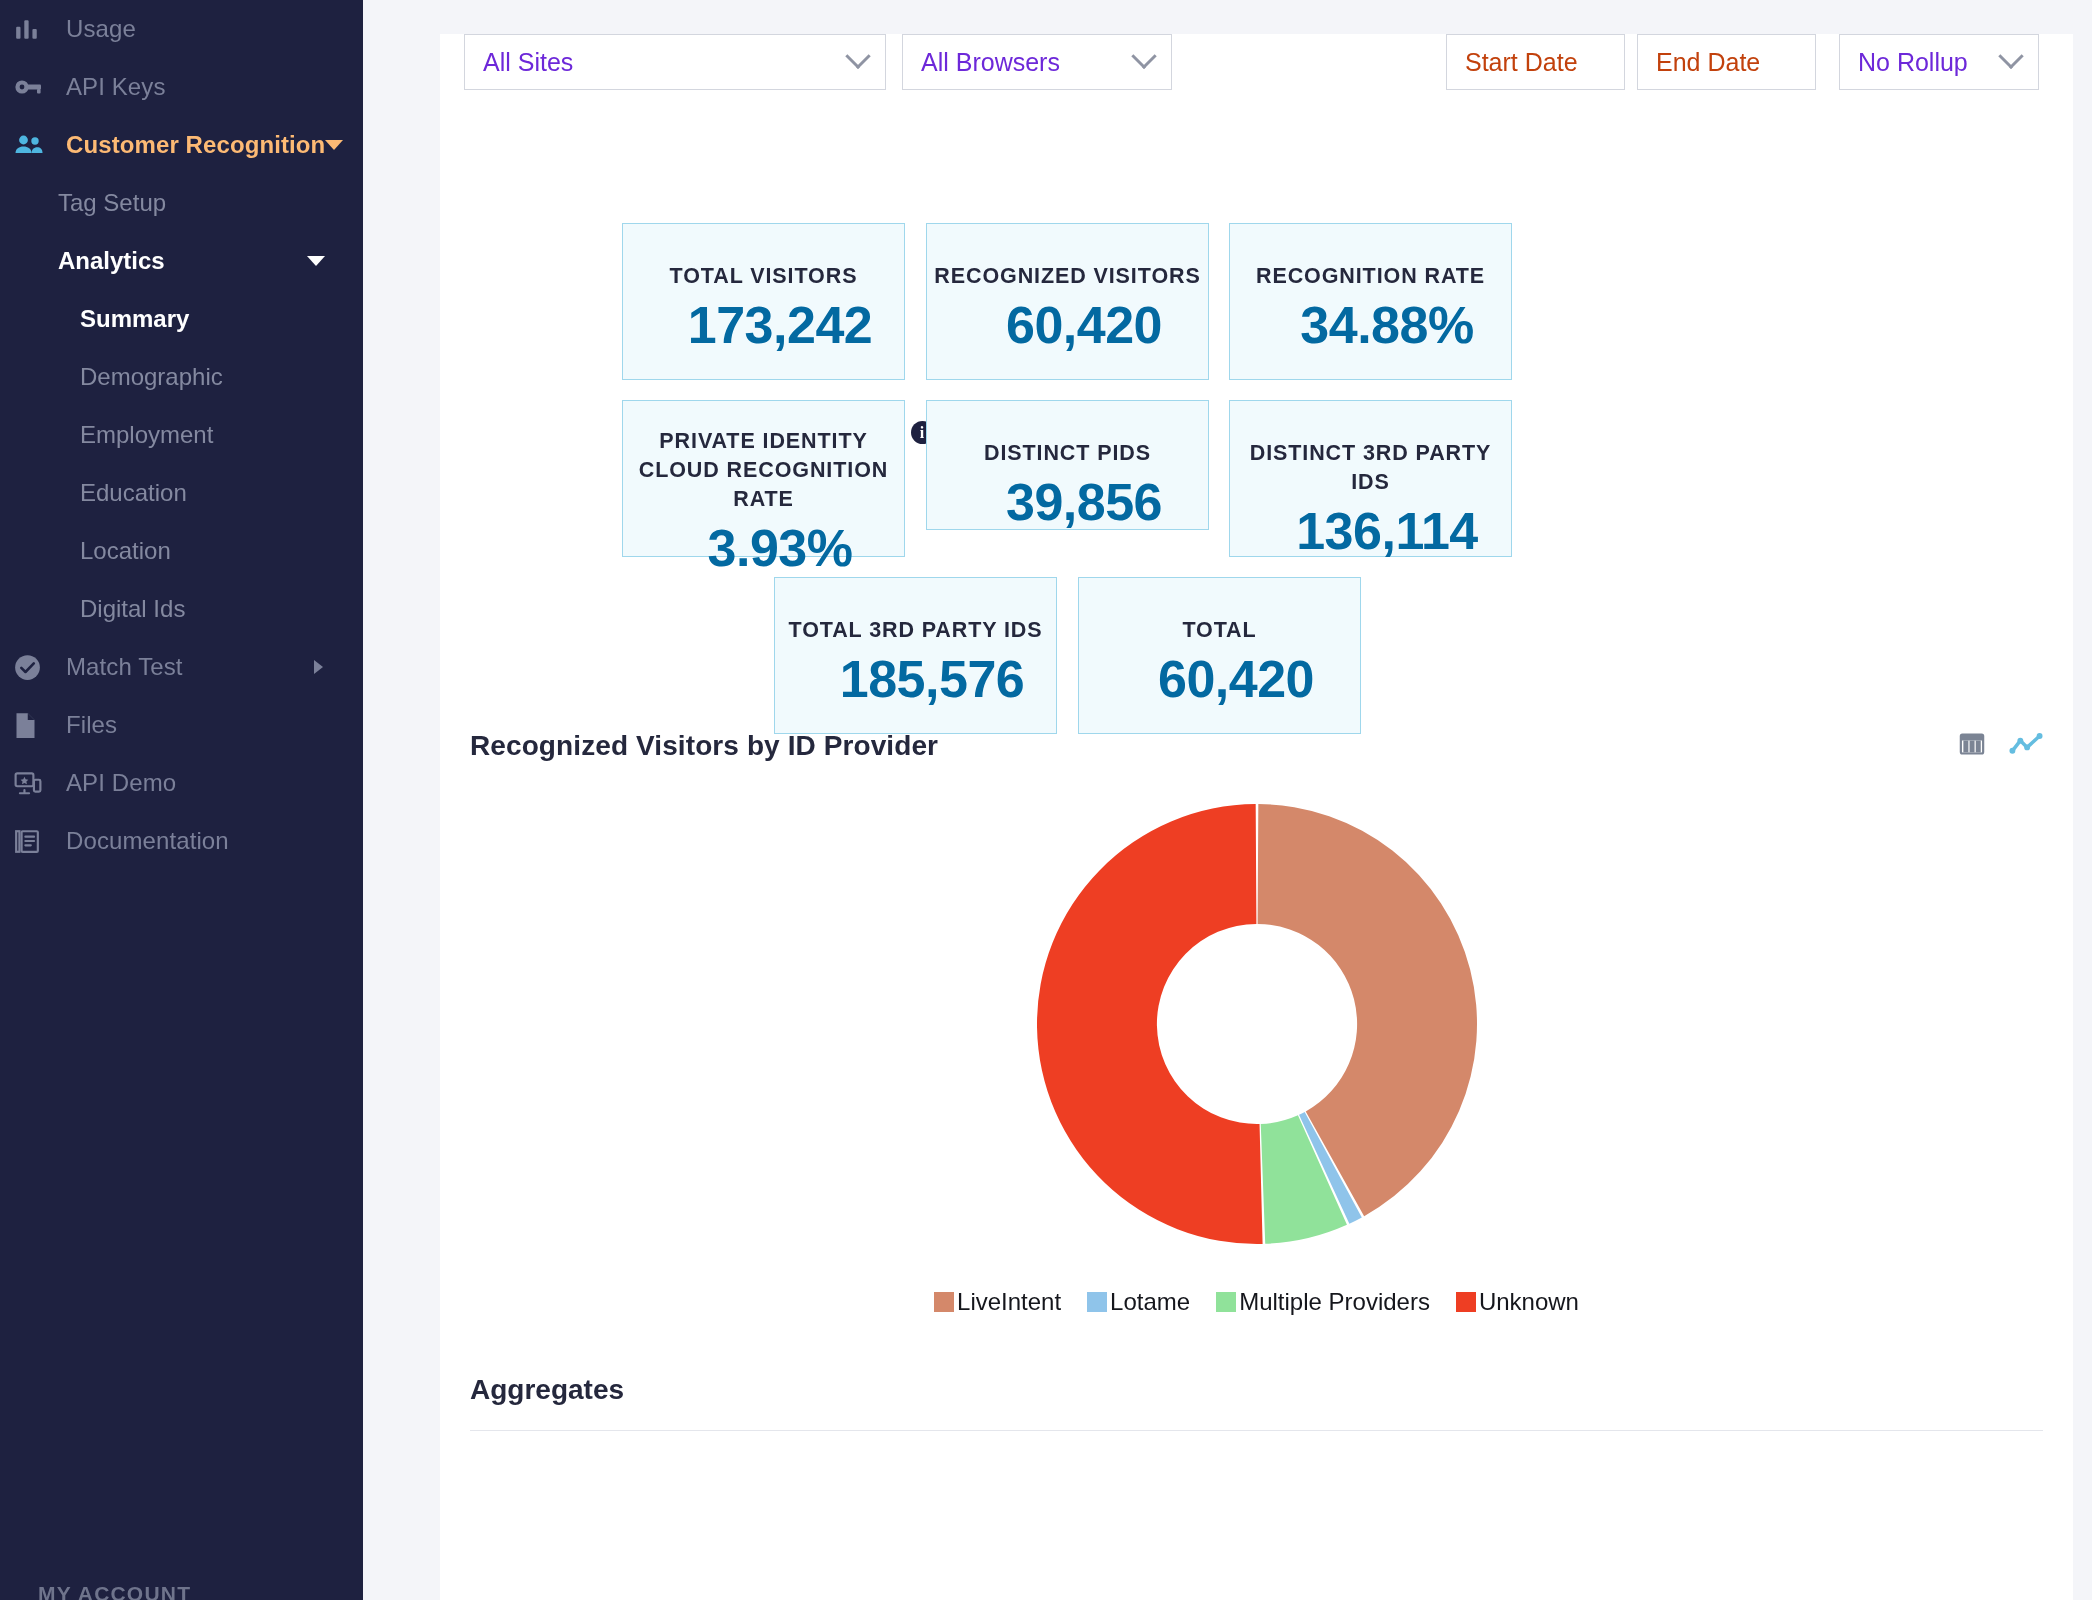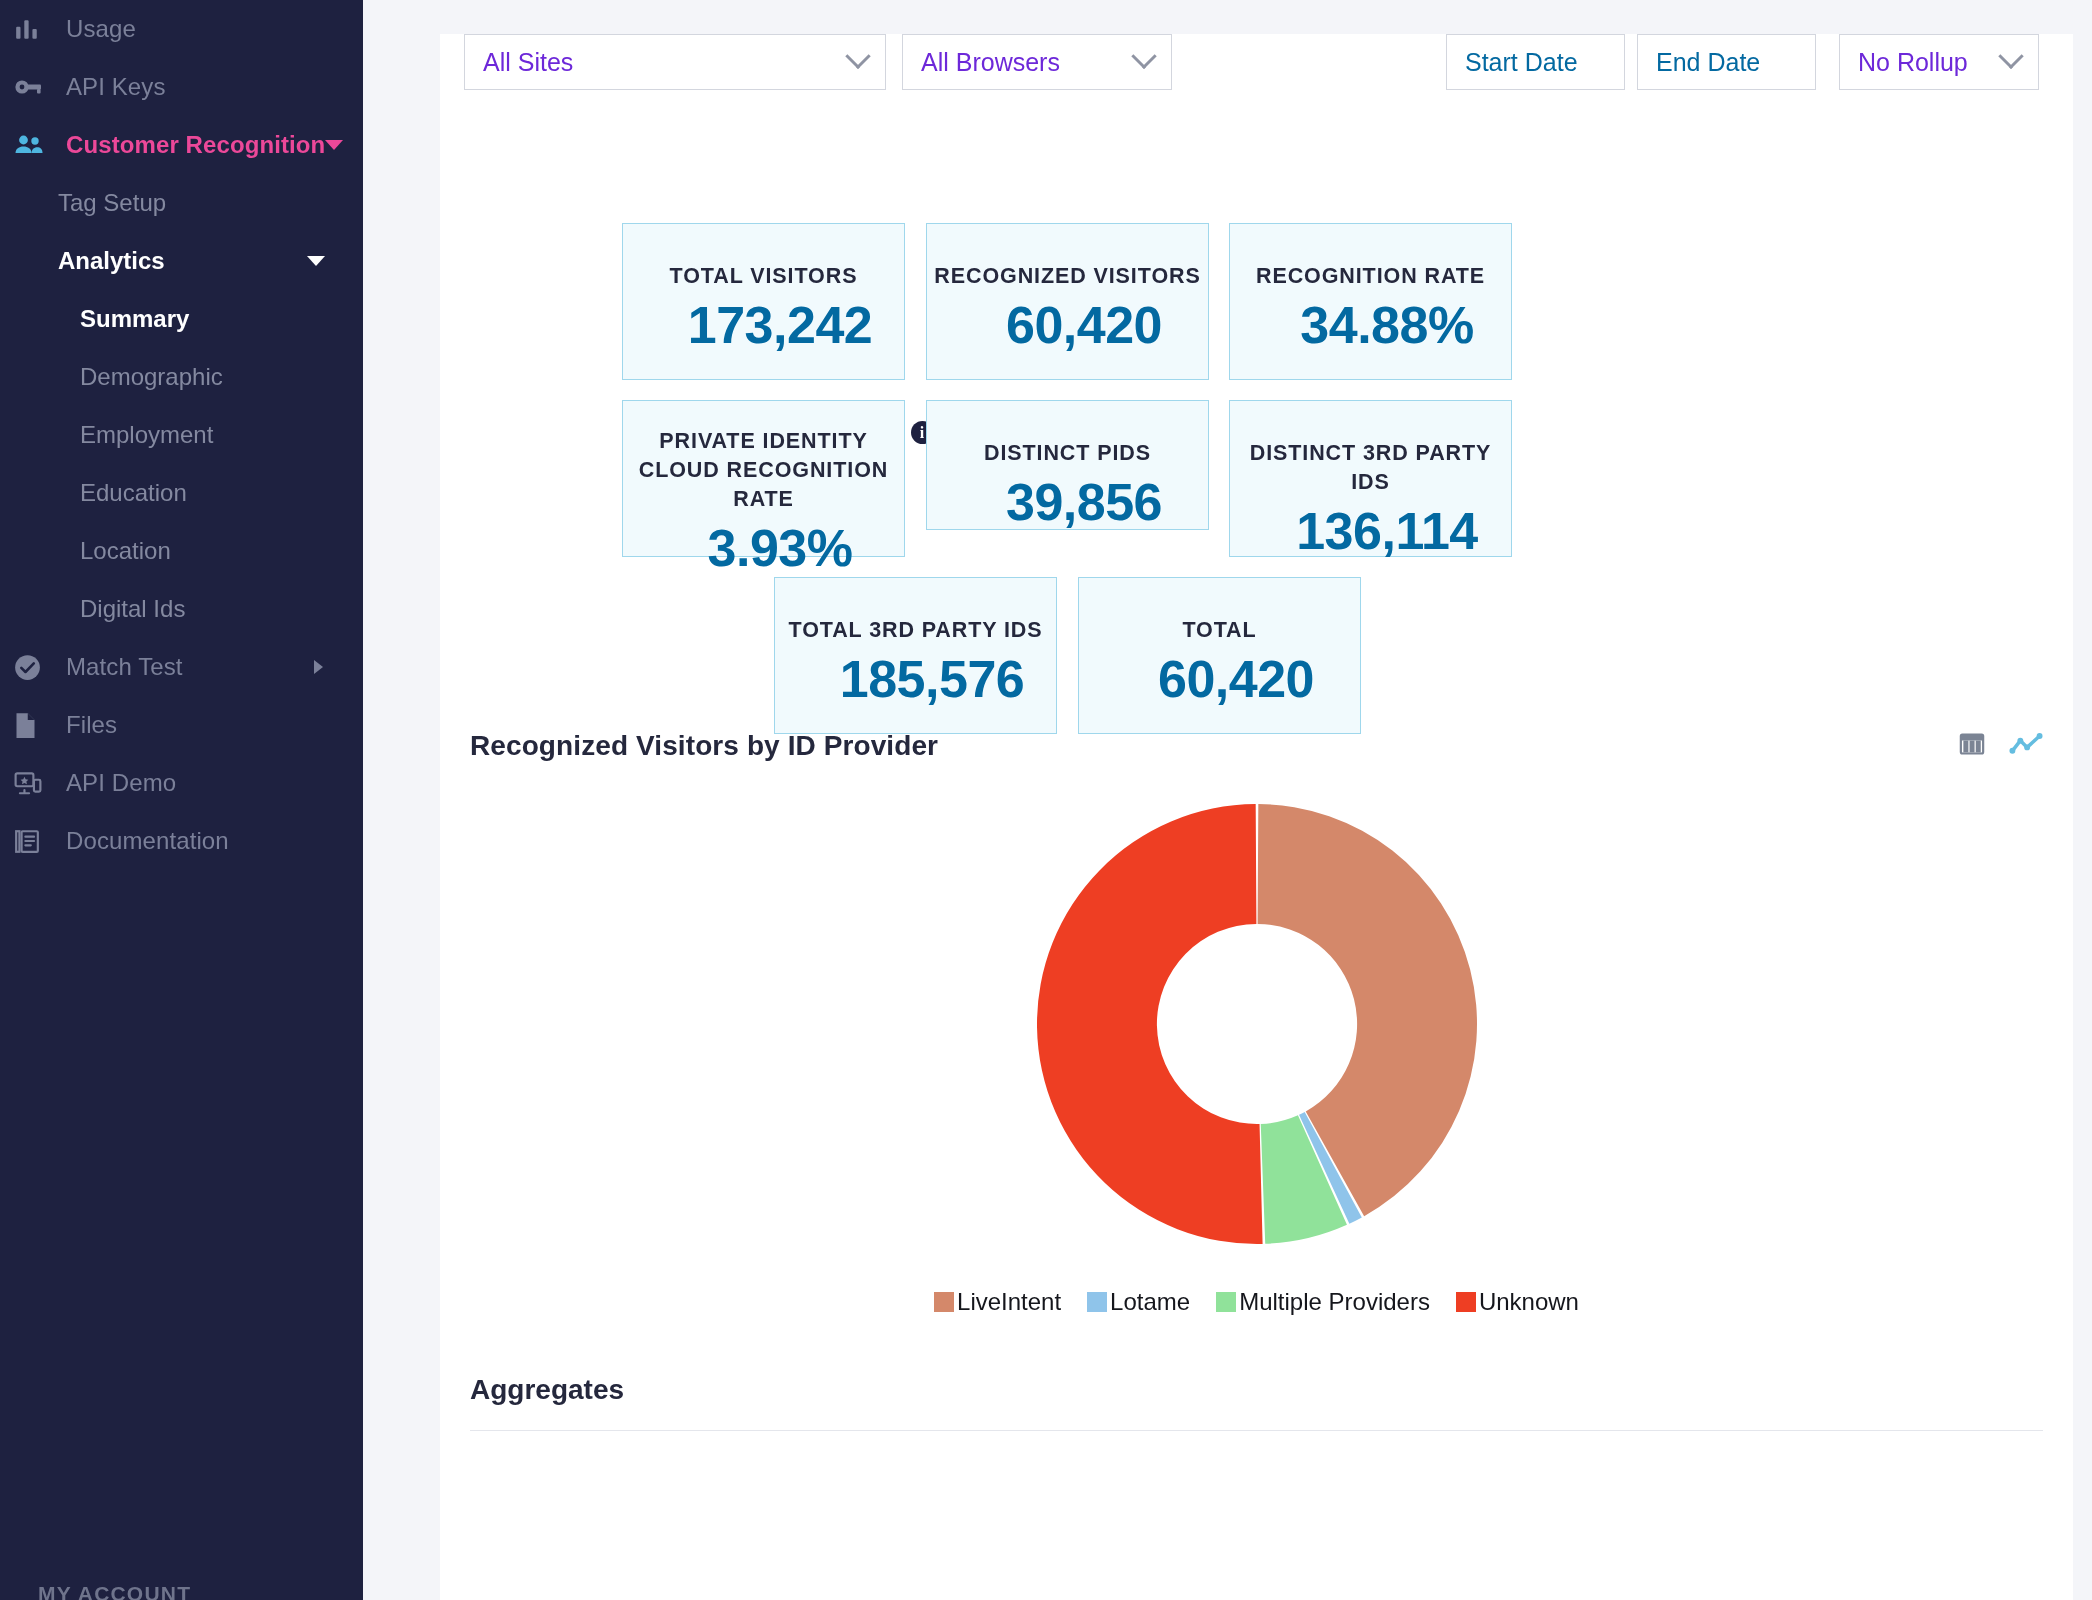--- a/index.html
+++ b/index.html
@@ -31,21 +31,21 @@
   }
   .nav-item .ico {
     width: 44px; height: 30px;
     display: flex; align-items: center; justify-content: flex-start;
     margin-right: 8px;
     flex: 0 0 44px;
     color: #6d melhor;
   }
   .nav-item svg { display: block; }
   .nav-label { flex: 1 1 auto; white-space: nowrap; }
-  .nav-item.active { color: #ec4899; font-weight: bold; }
+  .nav-item.active { color: #fdba74; font-weight: bold; }
   .nav-item.active .ico { color: #4eb6e0; }
   .caret-down {
     width: 0; height: 0;
     border-left: 9px solid transparent;
     border-right: 9px solid transparent;
     border-top: 10px solid currentColor;
     margin-right: 38px;
   }
   .caret-right {
     width: 0; height: 0;
@@ -99,21 +99,21 @@
   .select-box, .date-box {
     position: absolute;
     height: 56px;
     border: 1px solid #d3d6de;
     background: #ffffff;
     display: flex; align-items: center;
     padding: 0 18px;
     font-size: 25px;
     color: #6d28d9;
   }
-  .date-box { color: #0369a1; }
+  .date-box { color: #c2410c; }
   .select-box .sel-label { flex: 1 1 auto; white-space: nowrap; }
   .chev {
     width: 18px; height: 18px;
     border-right: 3px solid #8f94a3;
     border-bottom: 3px solid #8f94a3;
     transform: rotate(45deg) translate(-4px,-4px);
     flex: 0 0 auto;
   }
   #f-sites    { left: 24px;   top: 0; width: 422px; }
   #f-browsers { left: 462px;  top: 0; width: 270px; }

